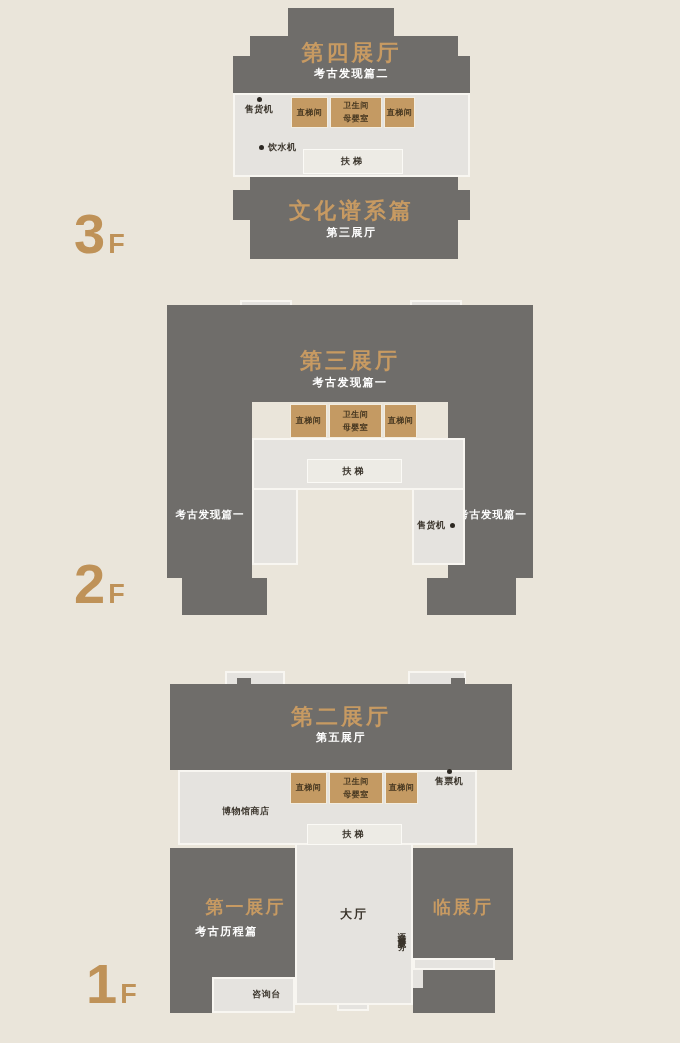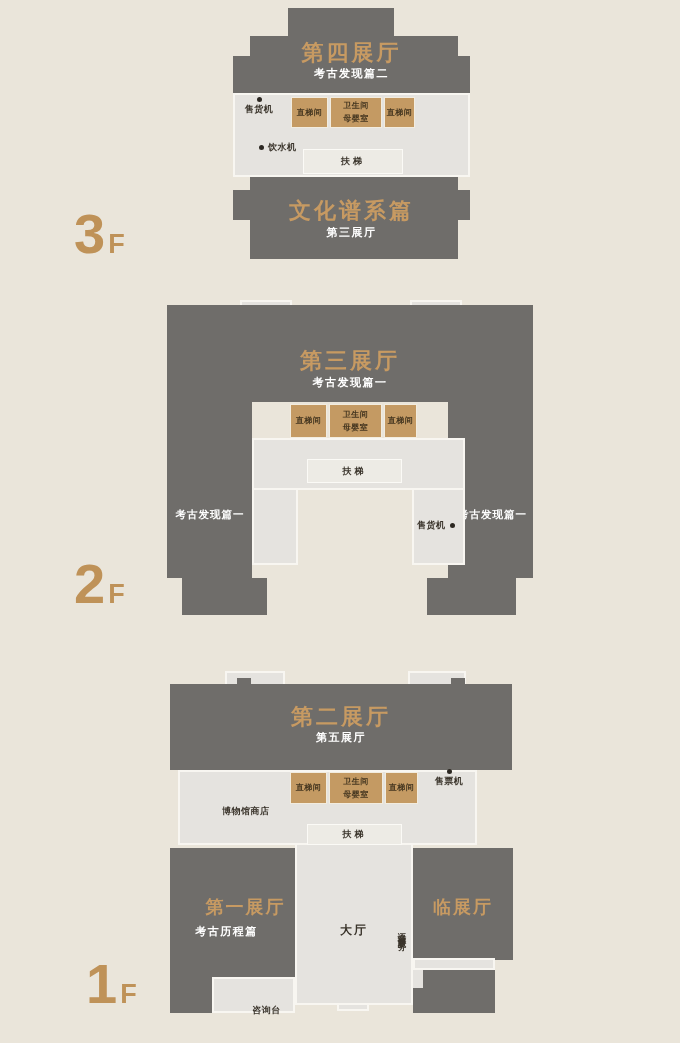--- a/index.html
+++ b/index.html
@@ -32,21 +32,21 @@
   .esc{
     background:#edebe5;border:1px solid #fbfaf6;
     display:flex;align-items:center;justify-content:center;
     color:#3a342b;font-weight:bold;font-size:9px;letter-spacing:3px;
   }
   .floorlabel{color:var(--floor-label-gold,#bf9258);font-weight:bold;display:flex;align-items:baseline;line-height:1;}
   .floorlabel .num{font-size:56px;}
   .floorlabel .suf{font-size:27px;margin-left:3px;}
   .wingtext{color:#ffffff;font-weight:bold;font-size:10.5px;letter-spacing:1px;text-align:center;line-height:1;}
   .vtext{writing-mode:vertical-rl;color:#3a342b;font-weight:bold;font-size:8.5px;letter-spacing:2px;line-height:1;}
-  .ctext{text-align:center;margin-top:16px;}
+  .ctext{text-align:center;}
   .row{display:flex;align-items:center;gap:4px;}
   .col{display:flex;flex-direction:column;align-items:center;gap:3px;}
 </style>
 </head>
 <body>
 
 <div class="canvas">
 
   <div>
 

